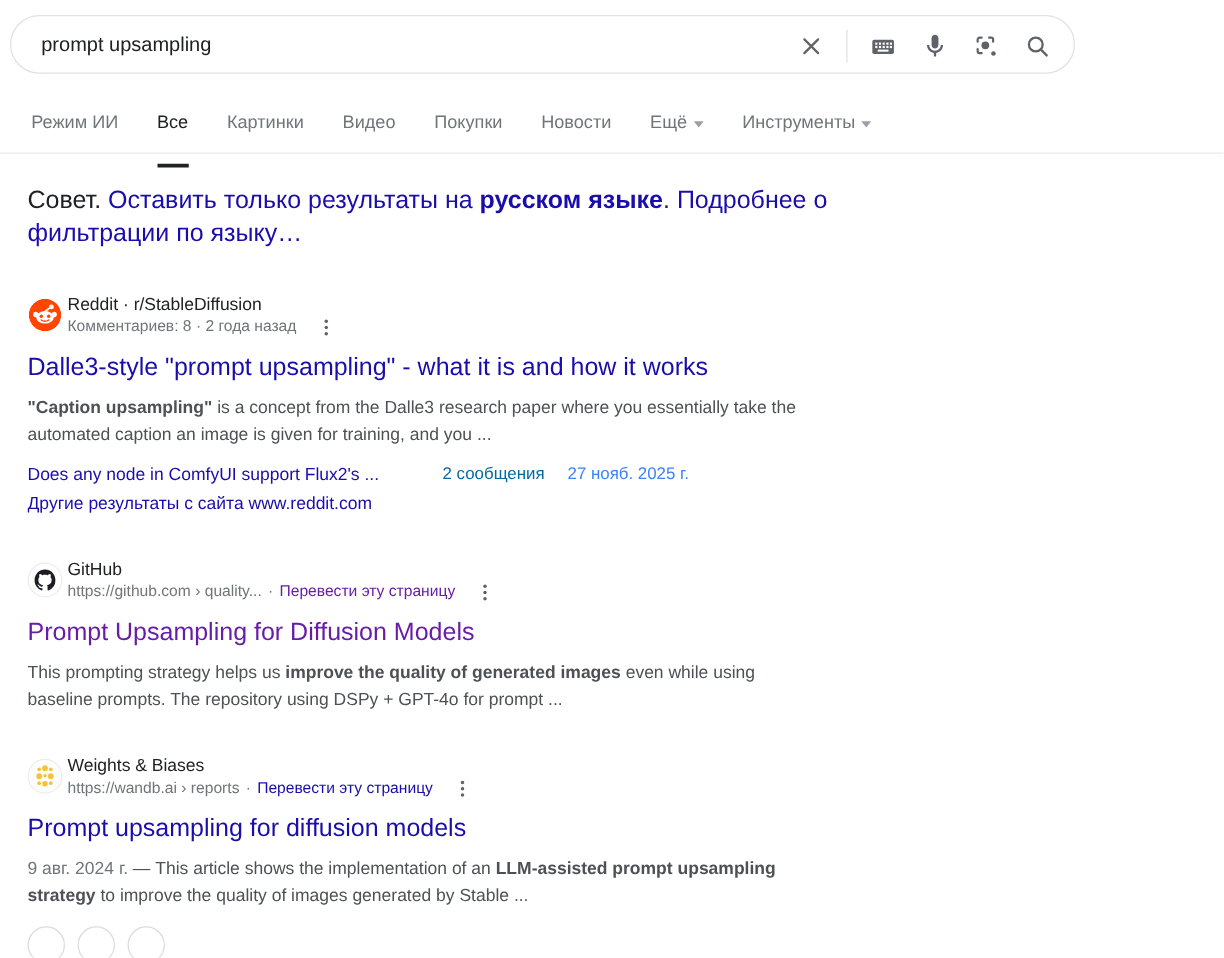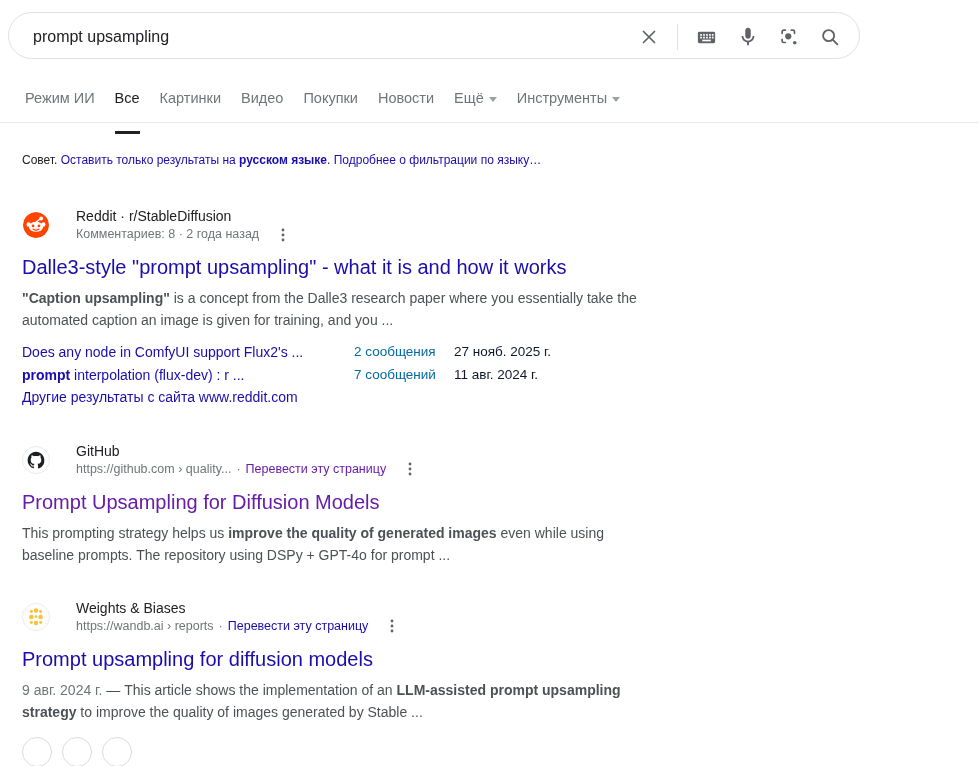--- a/index.html
+++ b/index.html
@@ -21,38 +21,38 @@
     flex: 1; border: none; outline: none; font-size: 16px; color: #202124;
     font-family: "Liberation Sans", "DejaVu Sans", sans-serif; background: transparent;
   }
   .sb-icons { display: flex; align-items: center; gap: 19px; }
   .sb-divider { width: 1px; height: 26px; background: #dfe1e5; margin: 0 -2px; }
   .icon-btn { display: flex; align-items: center; justify-content: center; cursor: pointer; }
 
   
   .tabs {
     position: absolute; top: 90px; left: 25px;
-    display: flex; gap: 20px; font-size: 14.5px; color: #70757a; align-items: flex-start;
+    display: flex; gap: 31px; font-size: 14.5px; color: #70757a; align-items: flex-start;
   }
   .tab { display: flex; align-items: center; gap: 5px; padding-bottom: 16px; cursor: pointer; white-space: nowrap; }
   .tab.active { color: #202124; padding-bottom: 25px; border-bottom: 3px solid #202124; }
   .tab .caret {
     width: 0; height: 0; border-left: 4px solid transparent; border-right: 4px solid transparent;
     border-top: 5px solid #9aa0a6; margin-top: 2px;
   }
   .tabs-divider { position: absolute; top: 122px; left: 0; right: 0; height: 1px; background: #ebebeb; }
 
   
   .content { position: absolute; top: 147px; left: 22px; width: 655px; }
 
-  .tip { font-size: 12px; line-height: 27px; color: #202124; max-width: 645px; }
+  .tip { font-size: 20px; line-height: 27px; color: #202124; max-width: 645px; }
   .tip a, .link { color: #1a0dab; text-decoration: none; cursor: pointer; }
 
   .result { margin-top: 33px; }
-  .result-header { display: flex; align-items: center; gap: 26px; }
+  .result-header { display: flex; align-items: center; gap: 4px; }
   .favicon {
     width: 28px; height: 28px; border-radius: 50%; flex: 0 0 auto;
     display: flex; align-items: center; justify-content: center;
     border: 1px solid #ececec; background: #fff; overflow: hidden;
   }
   .favicon.no-border { border-color: transparent; }
   .src-col { display: flex; flex-direction: column; justify-content: center; }
   .src-name { font-size: 14px; line-height: 19px; color: #202124; }
   .src-meta { font-size: 12.5px; line-height: 17px; color: #70757a; display: flex; align-items: center; gap: 5px; }
   .src-meta .kebab { margin-left: 12px; cursor: pointer; display:flex; align-items:center; }
@@ -68,21 +68,21 @@
 
   .snippet { font-size: 14px; line-height: 22px; color: #4d5156; margin-top: 7px; max-width: 625px; }
   .snippet b { font-weight: bold; color: #4d5156; }
   .snippet .gray-date { color: #70757a; }
 
   .sublinks { margin-top: 10px; font-size: 14px; }
   .sublink-row { display: flex; align-items: center; line-height: 22.5px; }
   .sublink-row .s-link { color: #1a0dab; width: 332px; flex: 0 0 auto; white-space: nowrap; overflow: hidden; cursor: pointer; }
   .sublink-row .s-link b { font-weight: bold; }
   .sublink-row .s-count { color: #0369a1; width: 100px; flex: 0 0 auto; font-size: 13.5px; }
-  .sublink-row .s-date { color: #0f172a; font-size: 13.5px; }
+  .sublink-row .s-date { color: #3b82f6; font-size: 13.5px; }
 
   .chips { display: flex; gap: 10px; margin-top: 14px; }
   .chip {
     height: 30px; border: 1px solid #dadce0; border-radius: 16px; background: #fff;
     display: flex; align-items: center; gap: 7px; padding: 0 14px;
     font-size: 13px; color: #1a0dab; cursor: pointer; white-space: nowrap;
   }
 </style>
 </head>
 <body>
@@ -203,25 +203,20 @@
         </span>
       </div>
     </div>
     <span class="title">Dalle3-style "prompt upsampling" - what it is and how it works</span>
     <div class="snippet"><span></span><b>"Caption upsampling"</b><span> is a concept from the Dalle3 research paper where you essentially take the automated caption an image is given for training, and you ...</span></div>
     <div class="sublinks">
       <div class="sublink-row">
         <span class="s-link"><span>Does any node in ComfyUI support Flux2's ...</span><b></b><span></span></span>
         <span class="s-count">2 сообщения</span>
         <span class="s-date">27 нояб. 2025 г.</span>
-      </div>
-      <div class="sublink-row">
-        <span class="s-link"><span></span><b>prompt</b><span> interpolation (flux-dev) : r ...</span></span>
-        <span class="s-count">7 сообщений</span>
-        <span class="s-date">11 авг. 2024 г.</span>
       </div>
       <div class="sublink-row">
         <span class="s-link"><span>Другие результаты с сайта www.reddit.com</span></span>
       </div>
     </div>
   </div>
 
   <div class="result">
     <div class="result-header">
       <span class="favicon">

